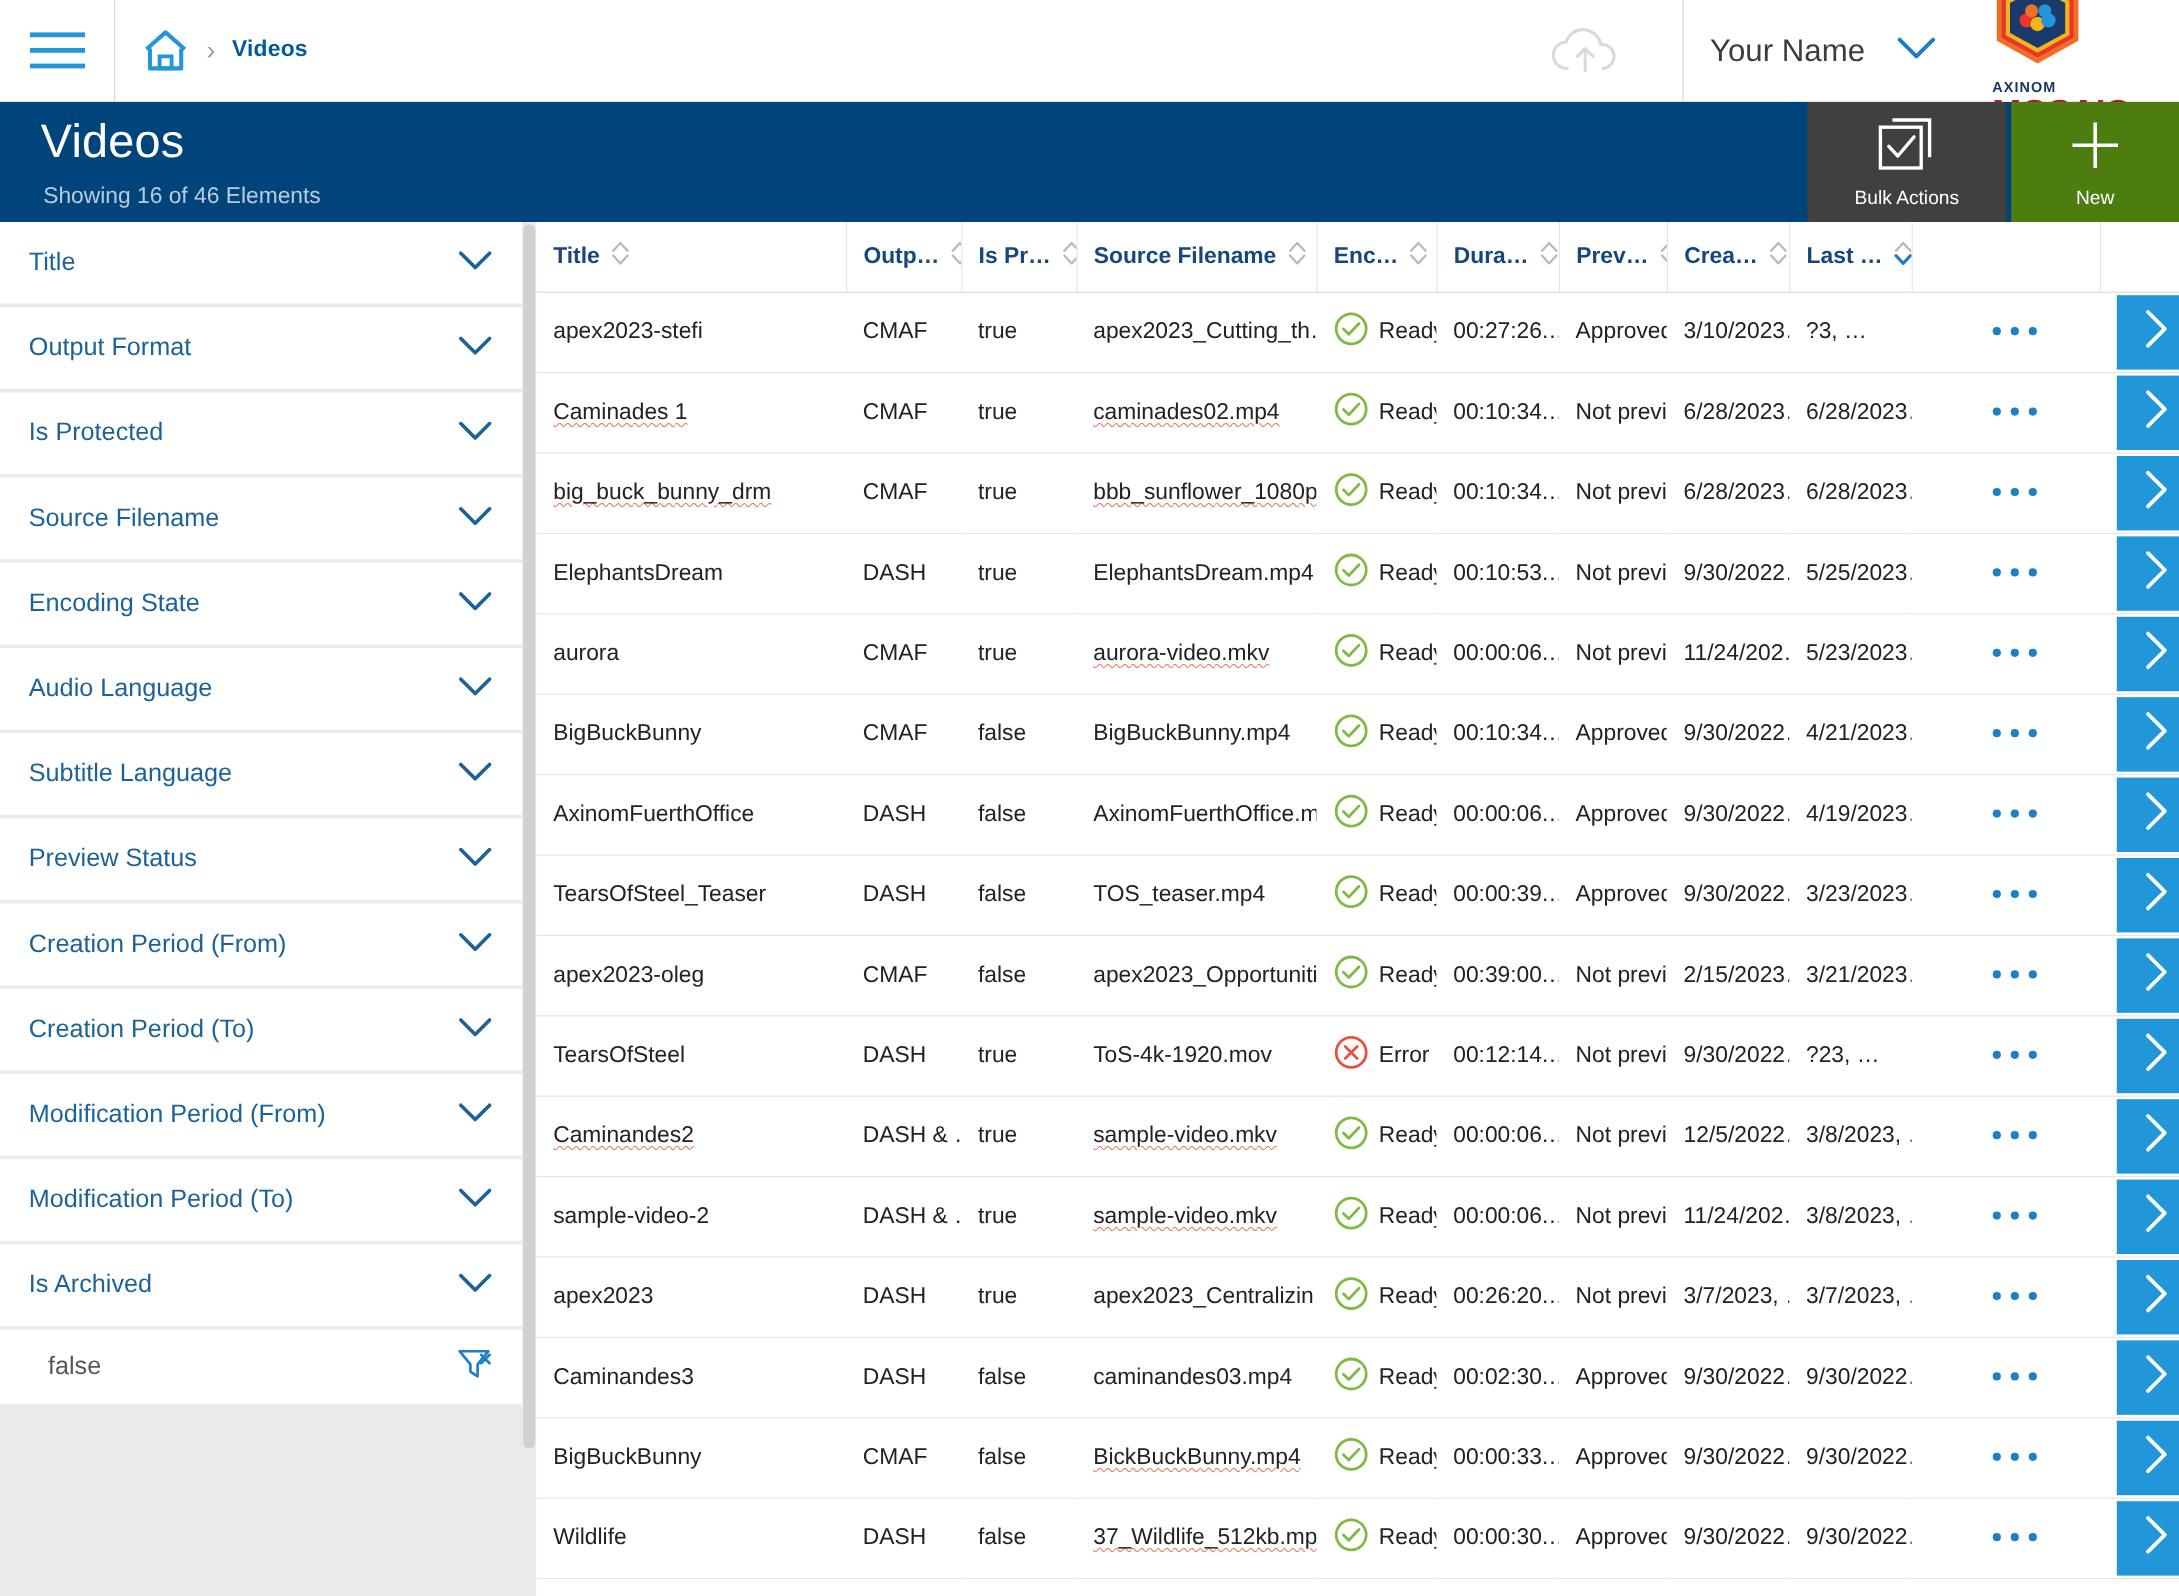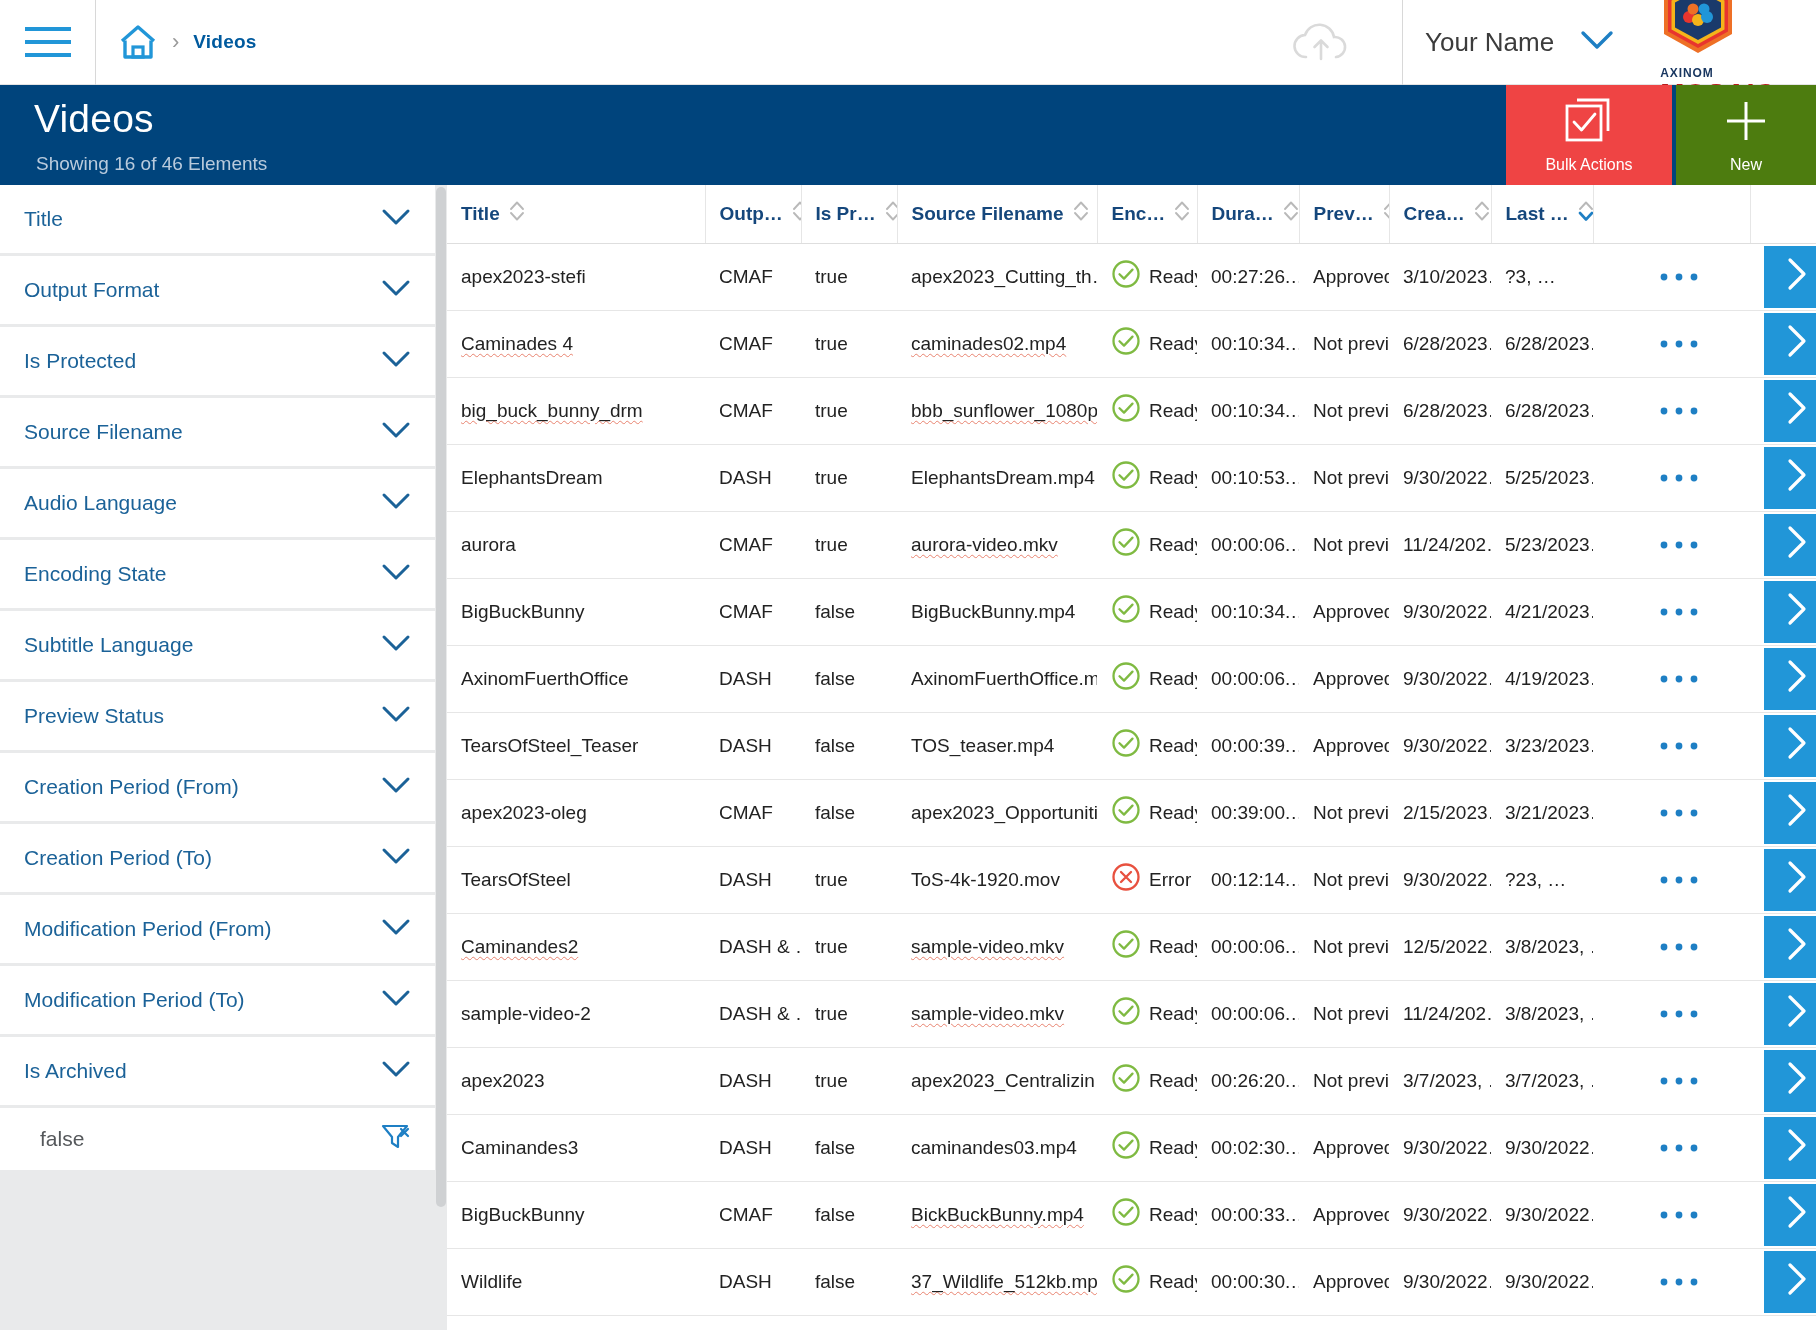--- a/index.html
+++ b/index.html
@@ -56,21 +56,21 @@
   .pagehead .psub {
     position:absolute; left:36px; top:68px;
     color:#b9cbdd; font-size:19px;
   }
   .hdr-btn {
     position:absolute; top:85px; height:100px; width:166px;
     display:flex; flex-direction:column; align-items:center; justify-content:flex-start;
     padding-top:12px; cursor:pointer;
   }
   .hdr-btn .lbl { color:#ffffff; font-size:16px; margin-top:7px; }
-  #bulkBtn { left:1506px; background:#ef4444; }
+  #bulkBtn { left:1506px; background:#404040; }
   #newBtn  { left:1676px; width:140px; background:#4d7c0f; }
 
   
   .sidebar {
     position:absolute; left:0; top:185px; width:447px; height:1145px;
     background:#e9eaeb; overflow:hidden;
   }
   .sb-inner { width:447px; }
   .filt {
     background:#ffffff; margin-bottom:3px; width:447px;
@@ -239,27 +239,27 @@
             <path d="M3 4 L15 16 L27 4" fill="none" stroke="#1b6298" stroke-width="3" stroke-linecap="round" stroke-linejoin="round"></path>
           </svg></span>
       </div>
       <div class="filt">
         <span class="fl">Source Filename</span>
         <span class="fchev"><svg width="30" height="20" viewBox="0 0 30 20">
             <path d="M3 4 L15 16 L27 4" fill="none" stroke="#1b6298" stroke-width="3" stroke-linecap="round" stroke-linejoin="round"></path>
           </svg></span>
       </div>
       <div class="filt">
+        <span class="fl">Encoding State</span>
+        <span class="fchev"><svg width="30" height="20" viewBox="0 0 30 20">
+            <path d="M3 4 L15 16 L27 4" fill="none" stroke="#1b6298" stroke-width="3" stroke-linecap="round" stroke-linejoin="round"></path>
+          </svg></span>
+      </div>
+      <div class="filt">
         <span class="fl">Audio Language</span>
-        <span class="fchev"><svg width="30" height="20" viewBox="0 0 30 20">
-            <path d="M3 4 L15 16 L27 4" fill="none" stroke="#1b6298" stroke-width="3" stroke-linecap="round" stroke-linejoin="round"></path>
-          </svg></span>
-      </div>
-      <div class="filt">
-        <span class="fl">Encoding State</span>
         <span class="fchev"><svg width="30" height="20" viewBox="0 0 30 20">
             <path d="M3 4 L15 16 L27 4" fill="none" stroke="#1b6298" stroke-width="3" stroke-linecap="round" stroke-linejoin="round"></path>
           </svg></span>
       </div>
       <div class="filt">
         <span class="fl">Subtitle Language</span>
         <span class="fchev"><svg width="30" height="20" viewBox="0 0 30 20">
             <path d="M3 4 L15 16 L27 4" fill="none" stroke="#1b6298" stroke-width="3" stroke-linecap="round" stroke-linejoin="round"></path>
           </svg></span>
       </div>
@@ -440,21 +440,21 @@
               </svg></span></td>
           <td class="arrowcell">
             <div class="arrowbtn">
               <span><svg width="28" height="34" viewBox="0 0 28 34">
                   <path d="M7 3 L21 17 L7 31" fill="none" stroke="#ffffff" stroke-width="3.2" stroke-linecap="round" stroke-linejoin="round"></path>
                 </svg></span>
             </div>
           </td>
         </tr>
         <tr>
-          <td><span class="spell">Caminades 4</span></td>
+          <td><span class="spell">Caminades 1</span></td>
           <td>CMAF</td>
           <td>true</td>
           <td><span class="spell">caminades02.mp4</span></td>
           <td class="statecell">
             <span class="statewrap">
               <span><svg width="30" height="30" viewBox="0 0 30 30">
                   <circle cx="15" cy="15" r="12.5" fill="none" stroke="#7fba42" stroke-width="2.3"></circle>
                   <path d="M8.5 15.2 L13 19.6 L21.5 10.6" fill="none" stroke="#7fba42" stroke-width="2.3" stroke-linecap="round" stroke-linejoin="round"></path>
                 </svg></span>
               <span>Ready</span>

